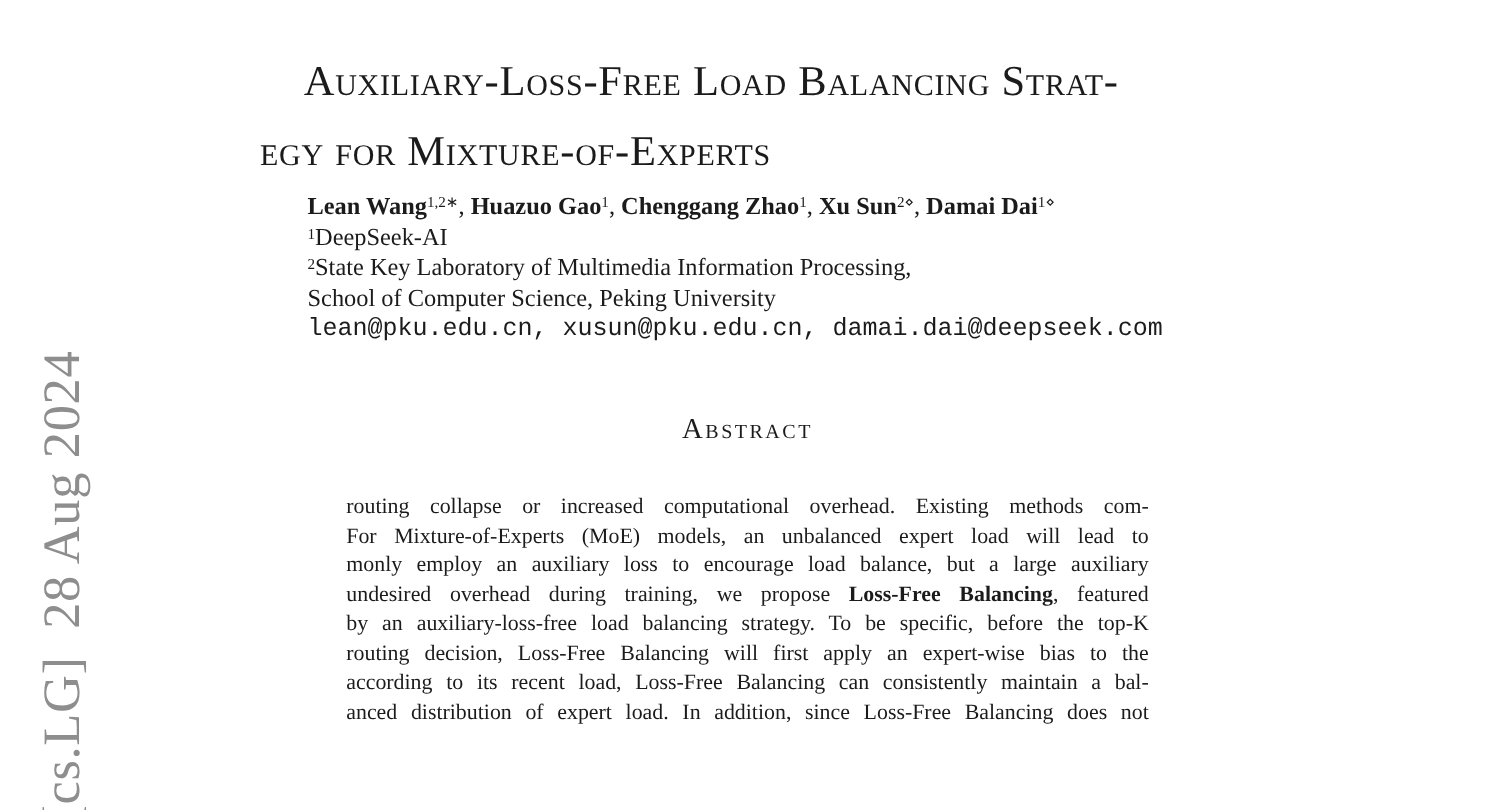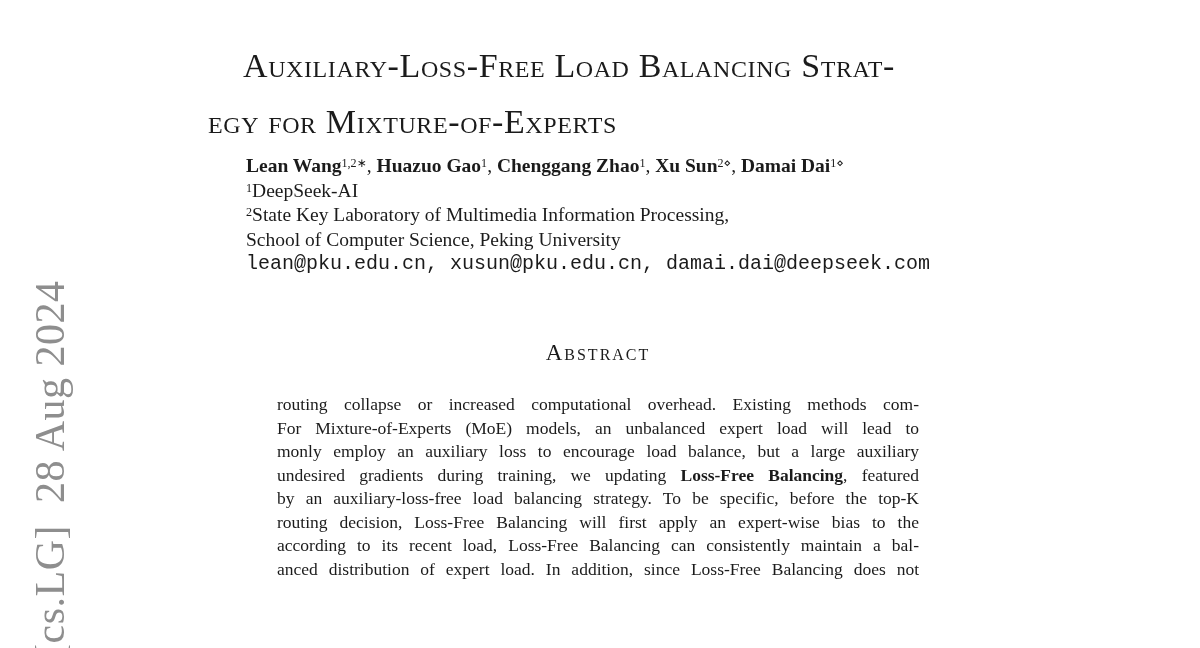--- a/index.html
+++ b/index.html
@@ -46,21 +46,21 @@
     line-height: 0;
   }
   .emails {
     font-family: "Liberation Mono", monospace;
     font-size: 20px;
     line-height: 24.6px;
   }
   .abs-heading {
     position: absolute;
     left: 277px;
-    top: 340px;
+    top: 330px;
     width: 642px;
     text-align: center;
     font-size: 23px;
     line-height: 26px;
     font-variant: small-caps;
     letter-spacing: 2px;
   }
   .abs-body {
     position: absolute;
     left: 277px;
@@ -91,19 +91,19 @@
         <div><span>School of Computer Science, Peking University</span></div>
       </div>
     <div class="emails">lean@pku.edu.cn, xusun@pku.edu.cn, damai.dai@deepseek.com</div>
   </div>
 
   <div class="abs-heading">Abstract</div>
   <div class="abs-body" id="abstract-body">
       <div class="abs-line"><span>routing collapse or increased computational overhead. Existing methods com-</span></div>
       <div class="abs-line"><span>For Mixture-of-Experts (MoE) models, an unbalanced expert load will lead to</span></div>
       <div class="abs-line"><span>monly employ an auxiliary loss to encourage load balance, but a large auxiliary</span></div>
-      <div class="abs-line"><span>undesired gradients during training, we updating </span><span class="b">Loss-Free Balancing</span><span>, featured</span></div>
+      <div class="abs-line"><span>undesired overhead during training, we propose </span><span class="b">Loss-Free Balancing</span><span>, featured</span></div>
       <div class="abs-line"><span>by an auxiliary-loss-free load balancing strategy. To be specific, before the top-K</span></div>
       <div class="abs-line"><span>routing decision, Loss-Free Balancing will first apply an expert-wise bias to the</span></div>
       <div class="abs-line"><span>according to its recent load, Loss-Free Balancing can consistently maintain a bal-</span></div>
       <div class="abs-line"><span>anced distribution of expert load. In addition, since Loss-Free Balancing does not</span></div>
     </div>
 </div>
 
 </body></html>

